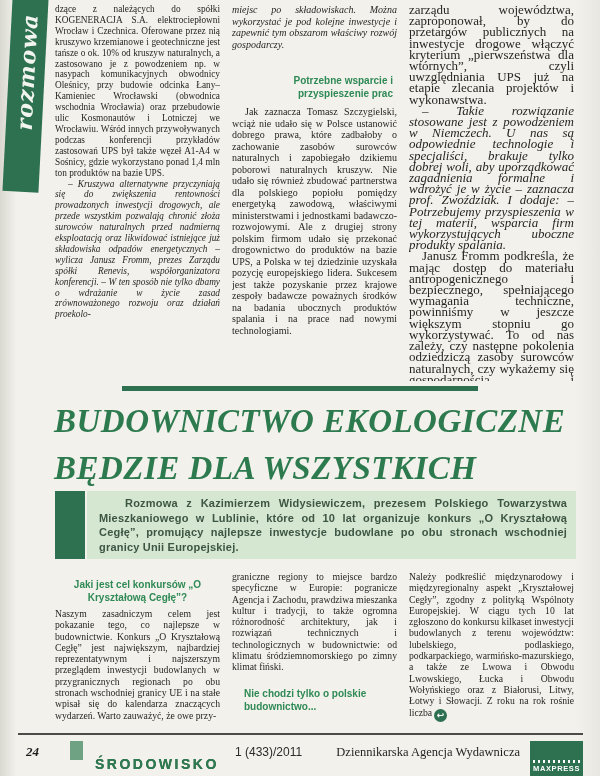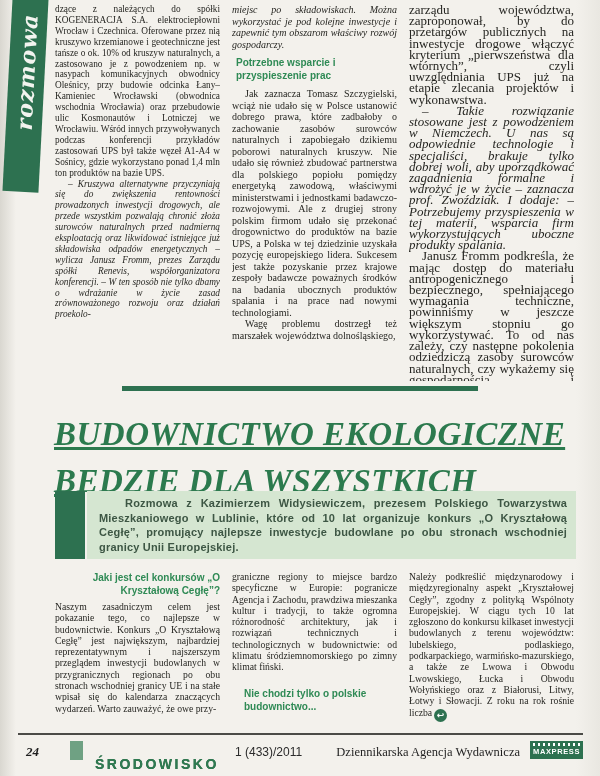--- a/index.html
+++ b/index.html
@@ -14,49 +14,49 @@
     white-space:nowrap;font:italic 700 22px "DejaVu Serif",serif;color:#f2f4ef;letter-spacing:1px;}
   
   .topcols{position:absolute;left:55px;top:4px;width:521px;height:377px;display:flex;gap:12px;overflow:hidden;}
   .tcol{flex:0 0 165px;width:165px;overflow:hidden;}
   .tcol p{margin:0;text-align:justify;text-indent:13px;}
   .c1 p{font-size:9.3px;line-height:10.9px;}
   .c2 p{font-size:10px;line-height:11.5px;}
   .c3 p{font-size:13px;line-height:11.2px;}
   p.noindent{text-indent:0;}
   p.ital{font-style:italic;}
-  .subhead{font:bold 10px/12.5px "Liberation Sans",sans-serif;color:#2f8a55;text-align:left;margin:7px 4px 6px;}
+  .subhead{font:bold 10px/12.5px "Liberation Sans",sans-serif;color:#2f8a55;text-align:right;margin:25px 4px 6px;}
   .contact{margin-top:9px;text-align:center;font-weight:bold;font-size:10px;line-height:13px;}
   .contact div{white-space:nowrap;}
   
   .divider{position:absolute;left:122px;top:386px;width:356px;height:5px;background:#2d7150;}
-  .headline{position:absolute;left:54px;top:411px;width:530px;margin:0;
-    font:bold italic 33px/47px "Liberation Serif",serif;color:#2c7a4e;letter-spacing:.5px;text-decoration:underline;}
+  .headline{position:absolute;left:54px;top:398px;width:530px;margin:0;
+    font:bold italic 33px/47px "Liberation Serif",serif;color:#2c7a4e;letter-spacing:.5px;}
   
   .lead-row{position:absolute;left:55px;top:491px;width:521px;display:flex;align-items:stretch;}
   .lead-block{flex:0 0 30px;background:#2d7150;margin-right:2px;}
   .lead-text{flex:1;background:#d5e6d1;color:#3d5644;padding:5px 9px 5px 12px;margin:0;
     font:bold 11px/14.5px "Liberation Sans",sans-serif;letter-spacing:.2px;text-align:justify;text-indent:26px;}
   
   .botcols{position:absolute;left:55px;top:571px;width:521px;height:157px;display:flex;gap:12px;overflow:hidden;}
   .bcol{flex:0 0 165px;width:165px;overflow:hidden;}
   .bcol p{margin:0;text-align:justify;font-size:9.7px;line-height:11.3px;}
-  .q-head{font:bold 10px/12.5px "Liberation Sans",sans-serif;color:#2f8a55;margin:1px 0 4px;text-align:right;}
+  .q-head{font:bold 10px/12.5px "Liberation Sans",sans-serif;color:#2f8a55;margin:8px 0 4px;text-align:center;}
   .b-subhead{font:bold 10px/13px "Liberation Sans",sans-serif;color:#2f8a55;margin:14px 0 8px;padding-left:12px;text-align:left;}
   .cont-arrow{display:inline-block;width:13px;height:13px;border-radius:50%;background:#2d7150;color:#fff;
     font:bold 9px/13px "DejaVu Sans",sans-serif;text-align:center;vertical-align:-2px;margin-left:2px;}
   
   .footer-rule{position:absolute;left:18px;top:733px;width:565px;height:2px;background:#4b4b47;}
   .page-num{position:absolute;left:26px;top:744px;font:bold italic 13px "Liberation Serif",serif;color:#1f1f1f;}
   .footer-sq{position:absolute;left:70px;top:741px;width:13px;height:19px;background:#6fa183;}
   .journal{position:absolute;left:95px;top:756px;font:bold 14px "Liberation Sans",sans-serif;color:#2f7b51;
     letter-spacing:2.5px;text-shadow:0 0 .4px #1d5236;}
   .issue{position:absolute;left:235px;top:745px;font:12px "Liberation Sans",sans-serif;color:#2b2b2b;}
   .publisher{position:absolute;right:80px;top:745px;font:12.5px "Liberation Serif",serif;color:#1f1f1f;white-space:nowrap;}
-  .maxpress{position:absolute;right:17px;top:741px;background:#2d7150;padding:2px 3px 3px;}
+  .maxpress{position:absolute;right:17px;top:741px;background:#2d7150;padding:19px 3px 3px;}
   .mx-stripes{display:block;height:3px;margin-bottom:2px;
     background:repeating-linear-gradient(90deg,#fff 0 2px,rgba(255,255,255,0) 2px 5px);}
   .mx-text{display:block;color:#fff;font:bold 7.5px/8px "Liberation Sans",sans-serif;letter-spacing:.6px;}
 </style>
 </head>
 <body>
 
 <div class="page">
 
   <div class="ribbon">
@@ -65,21 +65,20 @@
 
   <div class="topcols">
     <div class="tcol c1">
       <p class="noindent">dzące z należących do spółki KOGENERACJA S.A. elektrociepłowni Wrocław i Czechnica. Oferowane przez nią kruszywo krzemianowe i geotechniczne jest tańsze o ok. 10% od kruszyw naturalnych, a zastosowano je z powodzeniem np. w nasypach komunikacyjnych obwodnicy Oleśnicy, przy budowie odcinka Łany–Kamieniec Wrocławski (obwodnica wschodnia Wrocławia) oraz przebudowie ulic Kosmonautów i Lotniczej we Wrocławiu. Wśród innych przywoływanych podczas konferencji przykładów zastosowań UPS był także węzeł A1-A4 w Sośnicy, gdzie wykorzystano ponad 1,4 mln ton produktów na bazie UPS.</p>
       <p class="ital">– Kruszywa alternatywne przyczyniają się do zwiększenia rentowności prowadzonych inwestycji drogowych, ale przede wszystkim pozwalają chronić złoża surowców naturalnych przed nadmierną eksploatacją oraz likwidować istniejące już składowiska odpadów energetycznych – wylicza Janusz Fromm, prezes Zarządu spółki Renevis, współorganizatora konferencji. – W ten sposób nie tylko dbamy o wdrażanie w życie zasad zrównoważonego rozwoju oraz działań proekolo-</p>
     </div>
     <div class="tcol c2">
       <p class="noindent ital">miejsc po składowiskach. Można wykorzystać je pod kolejne inwestycje i zapewnić tym obszarom właściwy rozwój gospodarczy.</p>
       <div class="subhead">Potrzebne wsparcie i przyspieszenie prac</div>
       <p>Jak zaznacza Tomasz Szczygielski, wciąż nie udało się w Polsce ustanowić dobrego prawa, które zadbałoby o zachowanie zasobów surowców naturalnych i zapobiegało dzikiemu poborowi naturalnych kruszyw. Nie udało się również zbudować partnerstwa dla polskiego popiołu pomiędzy energetyką zawodową, właściwymi ministerstwami i jednostkami badawczo-rozwojowymi. Ale z drugiej strony polskim firmom udało się przekonać drogownictwo do produktów na bazie UPS, a Polska w tej dziedzinie uzyskała pozycję europejskiego lidera. Sukcesem jest także pozyskanie przez krajowe zespoły badawcze poważnych środków na badania ubocznych produktów spalania i na prace nad nowymi technologiami.</p>
-      <p>Wagę problemu dostrzegł też marszałek województwa dolnośląskiego,</p>
     </div>
     <div class="tcol c3">
       <p class="noindent">zarządu województwa, zaproponował, by do przetargów publicznych na inwestycje drogowe włączyć kryterium „pierwszeństwa dla wtórnych”, czyli uwzględniania UPS już na etapie zlecania projektów i wykonawstwa.</p>
       <p class="ital">– Takie rozwiązanie stosowane jest z powodzeniem w Niemczech. U nas są odpowiednie technologie i specjaliści, brakuje tylko dobrej woli, aby uporządkować zagadnienia formalne i wdrożyć je w życie – zaznacza prof. Zwoździak. I dodaje: – Potrzebujemy przyspieszenia w tej materii, wsparcia firm wykorzystujących uboczne produkty spalania.</p>
       <p>Janusz Fromm podkreśla, że mając dostęp do materiału antropogenicznego i bezpiecznego, spełniającego wymagania techniczne, powinniśmy w jeszcze większym stopniu go wykorzystywać. To od nas zależy, czy następne pokolenia odziedziczą zasoby surowców naturalnych, czy wykażemy się gospodarnością i dalekowzrocznością.</p>
       <div class="contact">
         <div>Więcej informacji:</div>
         <div>e-mail: iza.straczek@prtime.pl</div>
       </div>
     </div>

